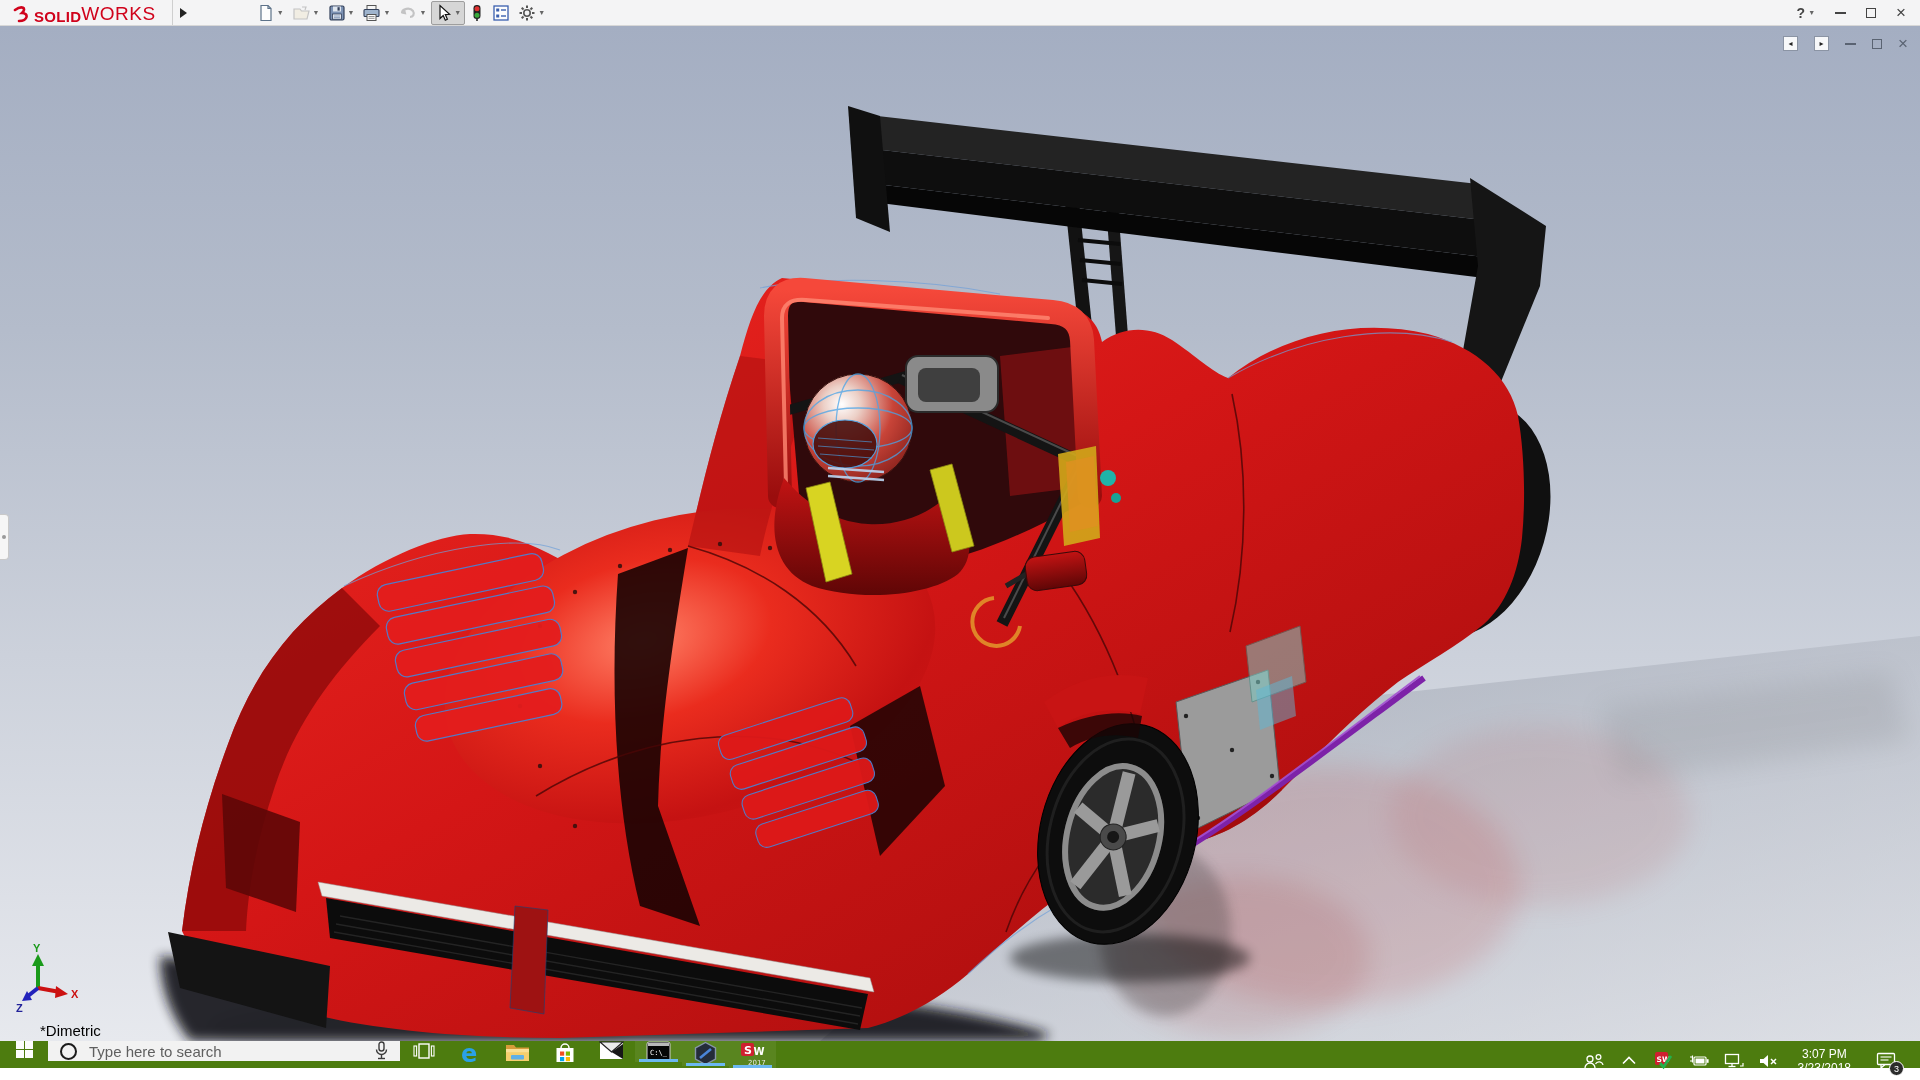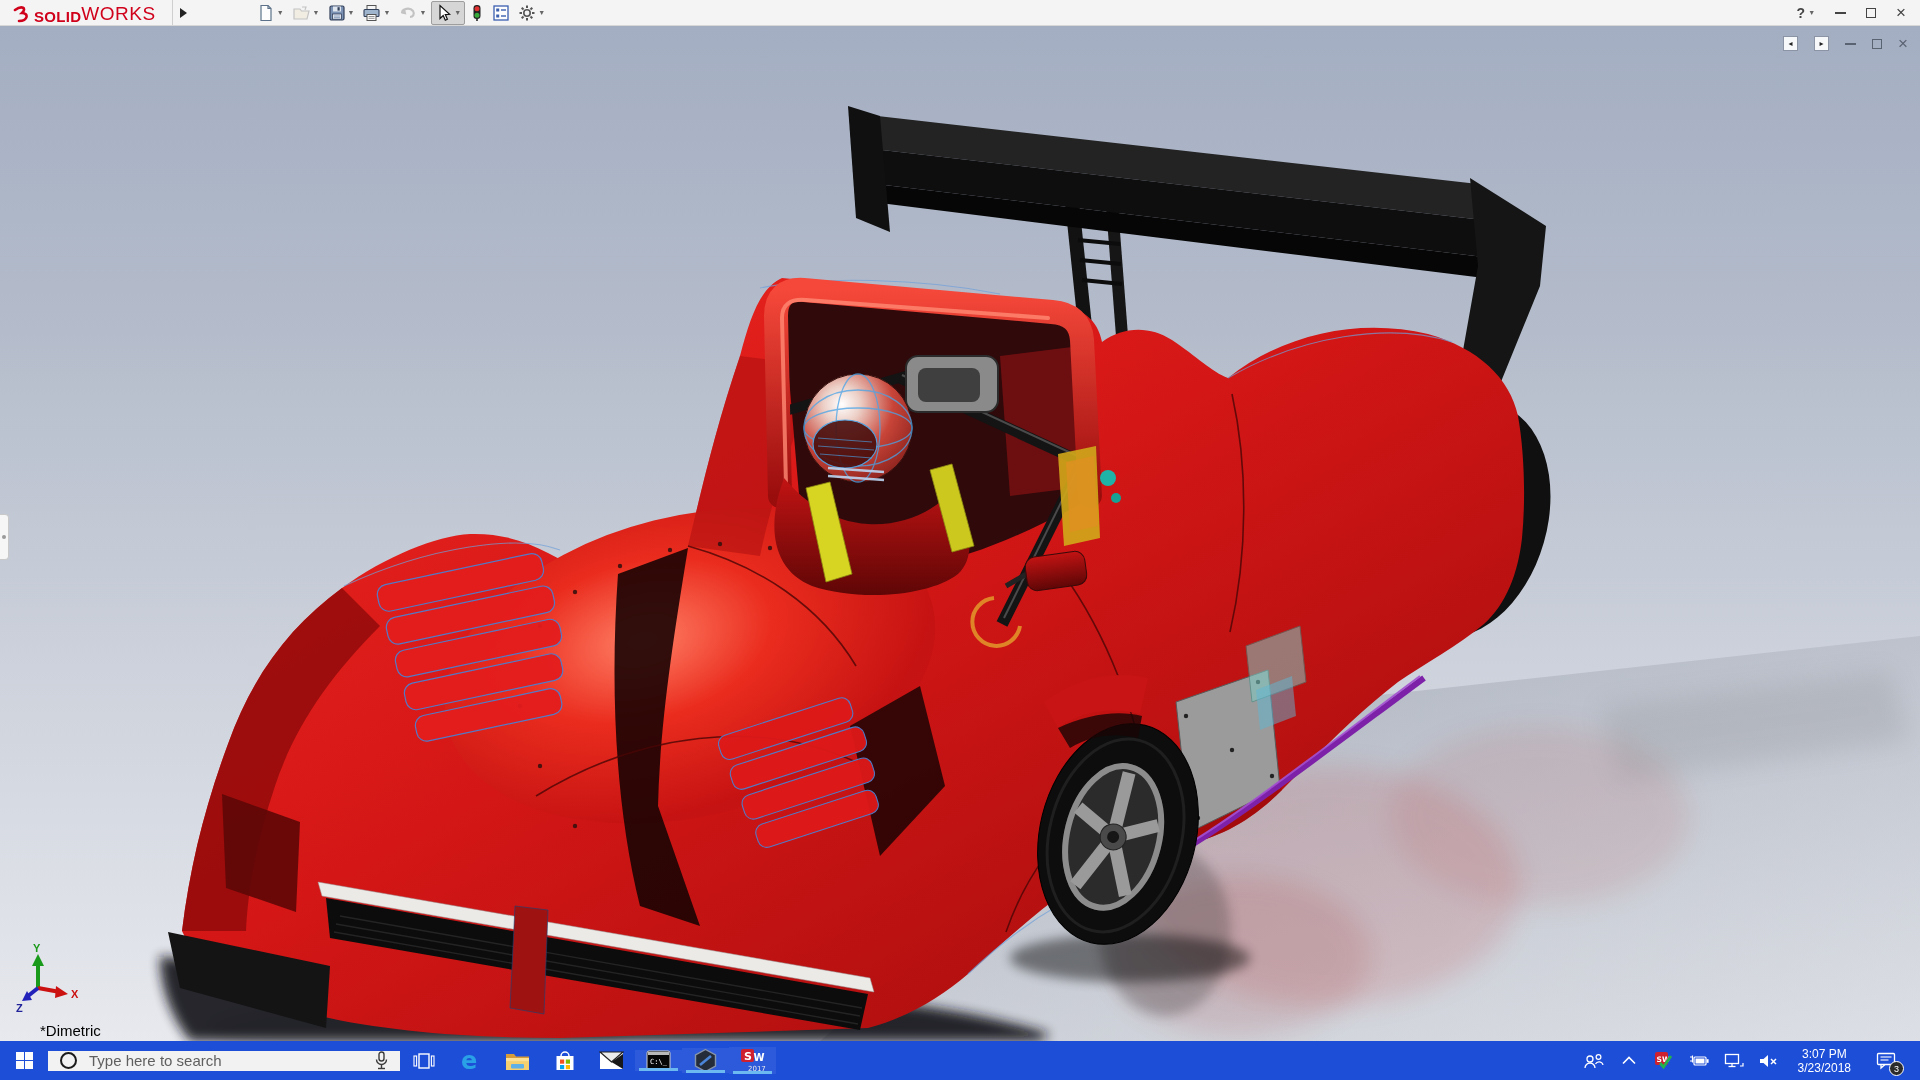--- a/index.html
+++ b/index.html
@@ -35,21 +35,21 @@
   .dc { color:#5a6372; cursor:pointer; display:flex; align-items:center; }
   .dc .glyph-min { background:#5a6372; }
   .dc .glyph-restore::before { border-color:#5a6372; background:transparent; }
   .dc .glyph-restore::after { border-color:#5a6372; }
   .dc-close { font-size:17px; color:#5a6372; line-height:.8; }
   #panel-tab { position:absolute; left:0; top:488px; width:9px; height:46px; background:#f6f6f6; border:1px solid #c9c9c9; border-left:none; border-radius:0 4px 4px 0; cursor:pointer; }
   #panel-tab::after { content:""; position:absolute; left:2px; top:20px; width:4px; height:4px; border-radius:50%; background:#9a9a9a; }
   #orientation { position:absolute; left:13px; bottom:2px; font-size:15px; font-weight:normal; color:#000;margin-left:27px; }
 
   
-  #taskbar { height:39px; background:#1d4ed8; display:flex; align-items:center; position:relative; }
+  #taskbar { height:27px; background:#4d7c0f; display:flex; align-items:flex-start; position:relative; }
   #start { width:48px; display:flex; align-items:center; justify-content:center; cursor:pointer; }
   #search-box { width:352px; background:#f2f2f2; display:flex; align-items:center; padding:0 10px 0 12px; cursor:text; }
   #search-box .ring { width:17px; height:17px; border:2.4px solid #1b1b1b; border-radius:50%; flex:none; }
   #search-text { color:#5f5f5f; font-size:15px; margin-left:12px; flex:1; white-space:nowrap; }
   .tb-cell { width:47px; display:flex; align-items:center; justify-content:center; position:relative; cursor:pointer; }
   .tb-cell.running { background:rgba(255,255,255,.07);text-decoration:underline; }
   .tb-cell.running::after { content:""; position:absolute; bottom:0; left:4px; right:4px; height:3px; background:#6cb8f0; }
   #tray { margin-left:auto; display:flex; align-items:center; gap:7px; padding-right:2px; }
   .tray-ic { width:28px; height:39px; display:flex; align-items:center; justify-content:center; cursor:pointer; }
   #clock { color:#fff; font-size:12px; text-align:center; line-height:14px; padding:0 8px; cursor:default; }

